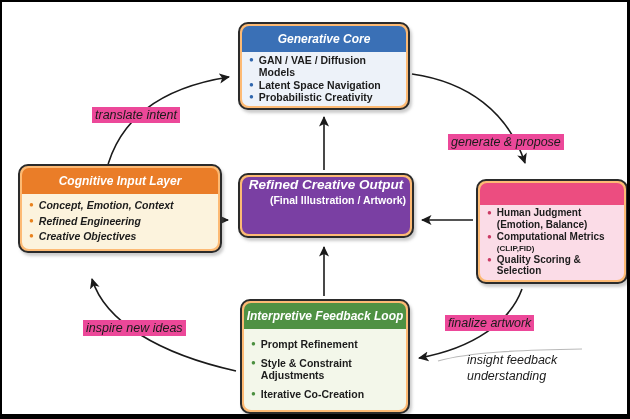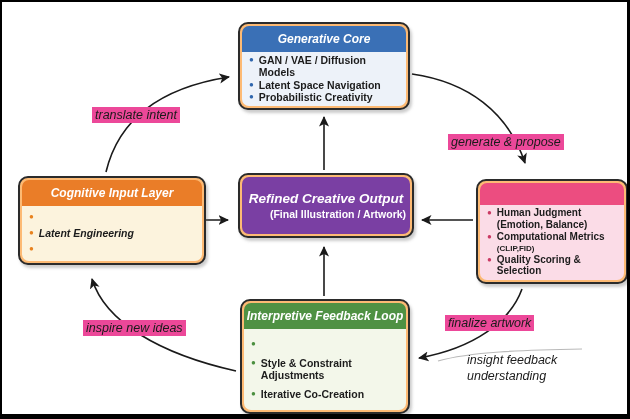--- a/index.html
+++ b/index.html
@@ -22,28 +22,28 @@
   }
   .node-body{flex:1 1 auto;display:flex;flex-direction:column;justify-content:space-evenly;padding:2px 5px 3px 7px;}
   .bullet{display:flex;align-items:flex-start;gap:5px;font-size:10.5px;font-weight:600;line-height:1.15;}
   .bullet .dot{font-size:8px;line-height:1.5;flex:0 0 auto;}
   
   .gc{left:236px;top:20px;width:172px;height:88px;}
   .gc .node-header{background:#3a70b6;}
   .gc .node-body{background:#edf2f9;}
   .gc .dot{color:#2f66ad;}
   
-  .ci{left:16px;top:174px;width:188px;height:89px;}
+  .ci{left:16px;top:162px;width:204px;height:89px;}
   .ci .node-header{background:#ea7d28;}
   .ci .node-body{background:#fcf3dd;}
   .ci .dot{color:#e8821e;}
   .ci .bullet{font-style:italic;}
   
   .ro{left:236px;top:171px;width:176px;height:65px;}
-  .ro .node-inner{background:#7a3fa3;align-items:center;justify-content:center;text-align:center;color:#fff;}
+  .ro .node-inner{background:#7a3fa3;align-items:center;justify-content:flex-start;text-align:center;color:#fff;}
   .ro-title{font-size:13.5px;font-weight:700;font-style:italic;}
   .ro-sub{font-size:10.5px;font-weight:600;margin-top:2px;margin-left:24px;}
   
   .ev{left:474px;top:177px;width:152px;height:105px;}
   .ev .node-header{background:#ec4d80;min-height:16px;}
   .ev .node-body{background:#fbdce7;}
   .ev .dot{color:#ca3a64;}
   .ev .bullet{font-size:10px;}
   .ev .suffix{font-size:8px;letter-spacing:0;margin-top:8px;}
   
@@ -97,27 +97,29 @@
     </div>
   </div>
 </div>
 
 <div class="node ci">
   <div class="node-inner">
     <div class="node-header">Cognitive Input Layer</div>
     <div class="node-body">
       <div class="bullet">
           <span class="dot">●</span>
+          <span>Concept, Emotion, Context</span>
         </div>
       <div class="bullet">
           <span class="dot">●</span>
-          <span>Latent Engineering</span>
+          <span>Refined Engineering</span>
         </div>
       <div class="bullet">
           <span class="dot">●</span>
+          <span>Creative Objectives</span>
         </div>
     </div>
   </div>
 </div>
 
 <div class="node ro">
   <div class="node-inner">
     <div class="ro-title">Refined Creative Output</div>
     <div class="ro-sub">(Final Illustration / Artwork)</div>
   </div>
@@ -142,20 +144,21 @@
     </div>
   </div>
 </div>
 
 <div class="node if">
   <div class="node-inner">
     <div class="node-header">Interpretive Feedback Loop</div>
     <div class="node-body">
       <div class="bullet">
           <span class="dot">●</span>
+          <span>Prompt Refinement</span>
         </div>
       <div class="bullet">
           <span class="dot">●</span>
           <span>Style &amp; Constraint Adjustments</span>
         </div>
       <div class="bullet">
           <span class="dot">●</span>
           <span>Iterative Co-Creation</span>
         </div>
     </div>

